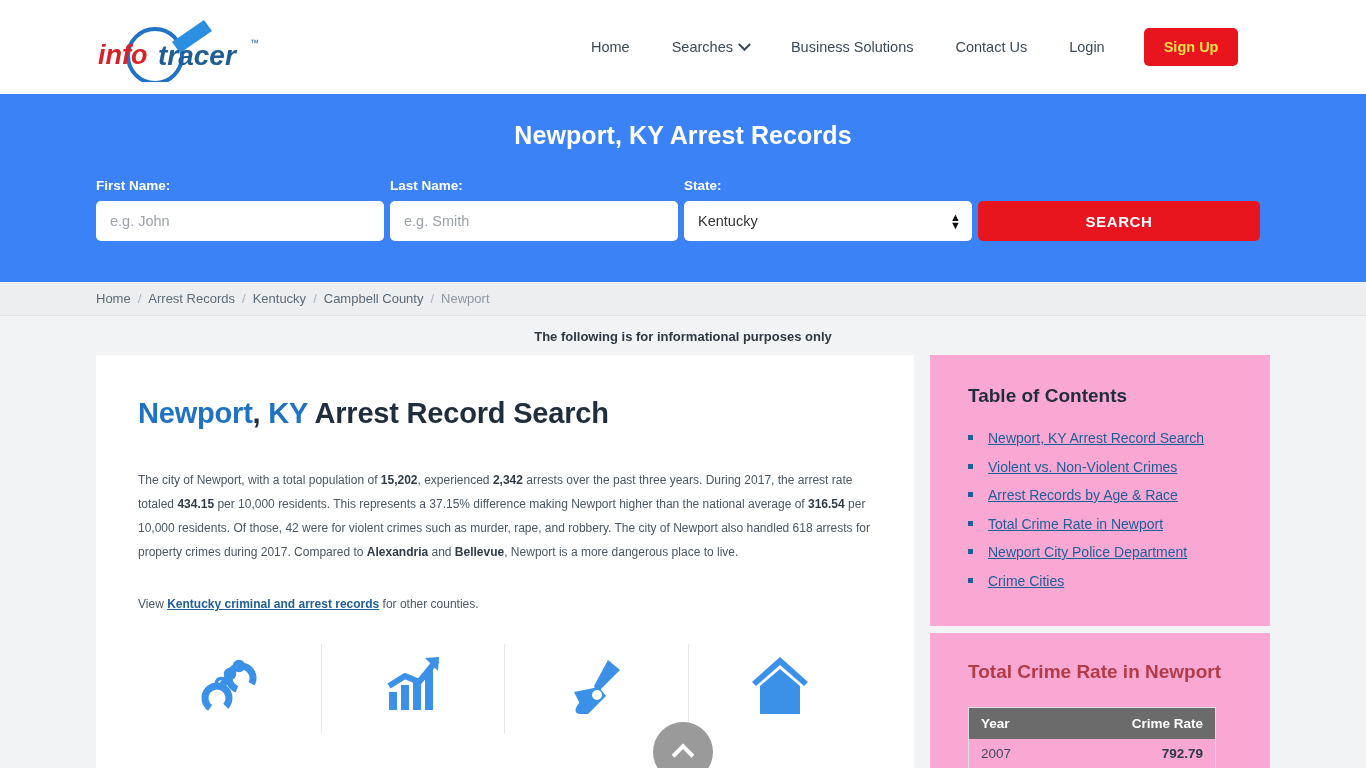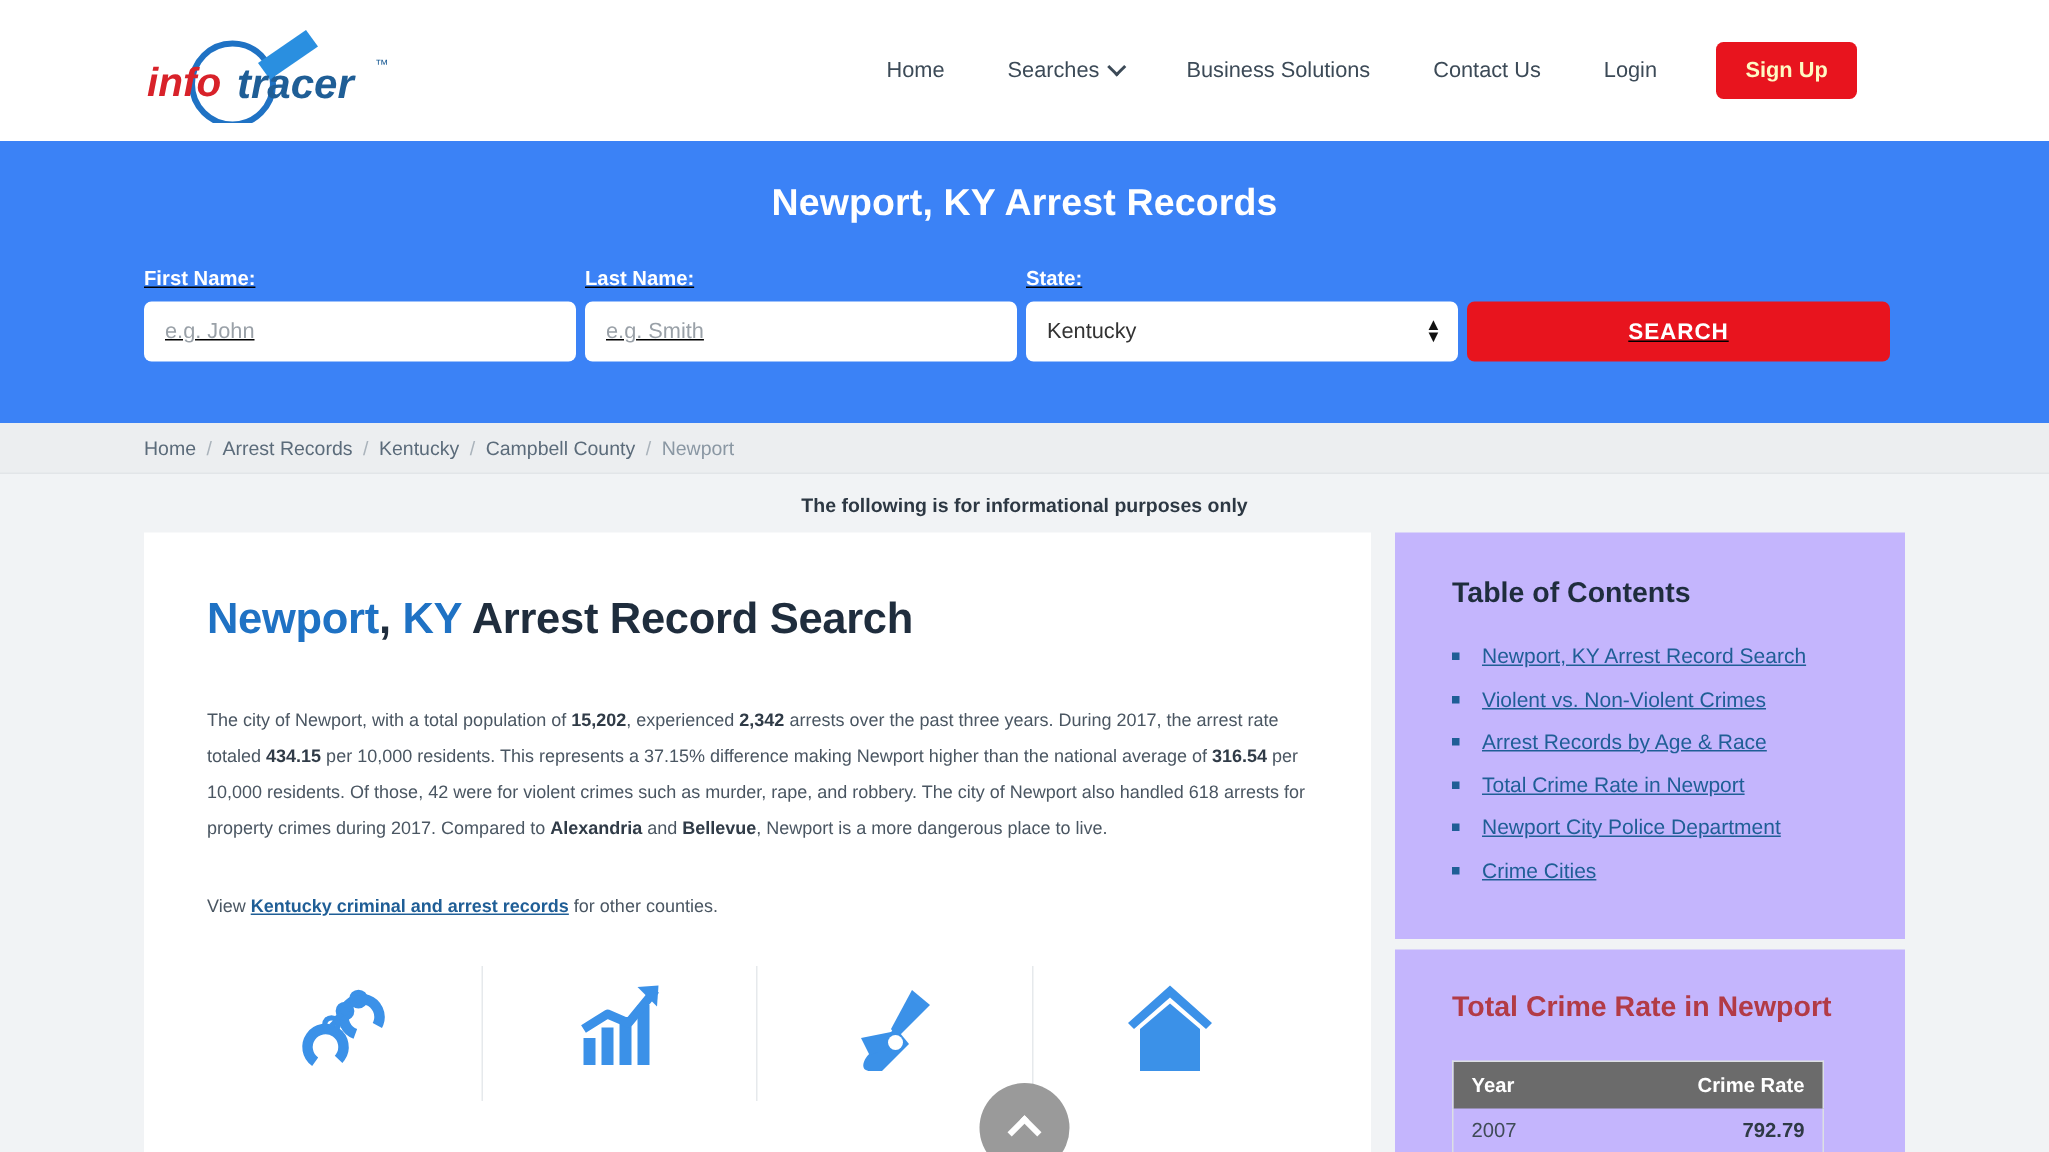--- a/index.html
+++ b/index.html
@@ -51,21 +51,21 @@
   }
   .chev-down {
     width: 9px; height: 9px;
     border-right: 2px solid #3c4a57;
     border-bottom: 2px solid #3c4a57;
     transform: rotate(45deg) translate(-2px,-2px);
     display: inline-block;
   }
   .signup-btn {
     background: #e8141e;
-    color: #fef9c3;
+    color: #fde047;
     font-size: 14.5px;
     font-weight: bold;
     border: none;
     border-radius: 5px;
     padding: 11px 20px;
     margin-left: 18px;
     cursor: pointer;
     font-family: "Liberation Sans", sans-serif;
   }
 
@@ -83,21 +83,20 @@
     text-align: center;
     margin: 0;
     padding-top: 7px;
     letter-spacing: .1px;
   }
   .search-row {
     display: flex;
     align-items: flex-end;
     margin: 28px 96px 0 96px;
     gap: 6px;
-    text-decoration: underline;
   }
   .field { display: flex; flex-direction: column; }
   .field.first { width: 288px; }
   .field.last  { width: 288px; }
   .field.state { width: 288px; }
   .field-label {
     color: #ffffff;
     font-size: 13.5px;
     font-weight: bold;
     margin-bottom: 8px;
@@ -223,21 +222,21 @@
     align-items: flex-start;
     justify-content: center;
     padding-top: 8px;
     border-right: 1px solid #e6e9ec;
   }
   .icon-cell:last-child { border-right: none; }
 
   
   .side { width: 346px; }
   .side-card {
-    background: #c4b5fd;
+    background: #f9a8d4;
     padding: 30px 26px 26px 38px;
     margin-bottom: 7px;
   }
   .side-h2 {
     font-size: 19px;
     font-weight: bold;
     color: #1f2d3d;
     margin: 0 0 22px 0;
   }
   .toc { list-style: none; margin: 0; padding: 0; }

